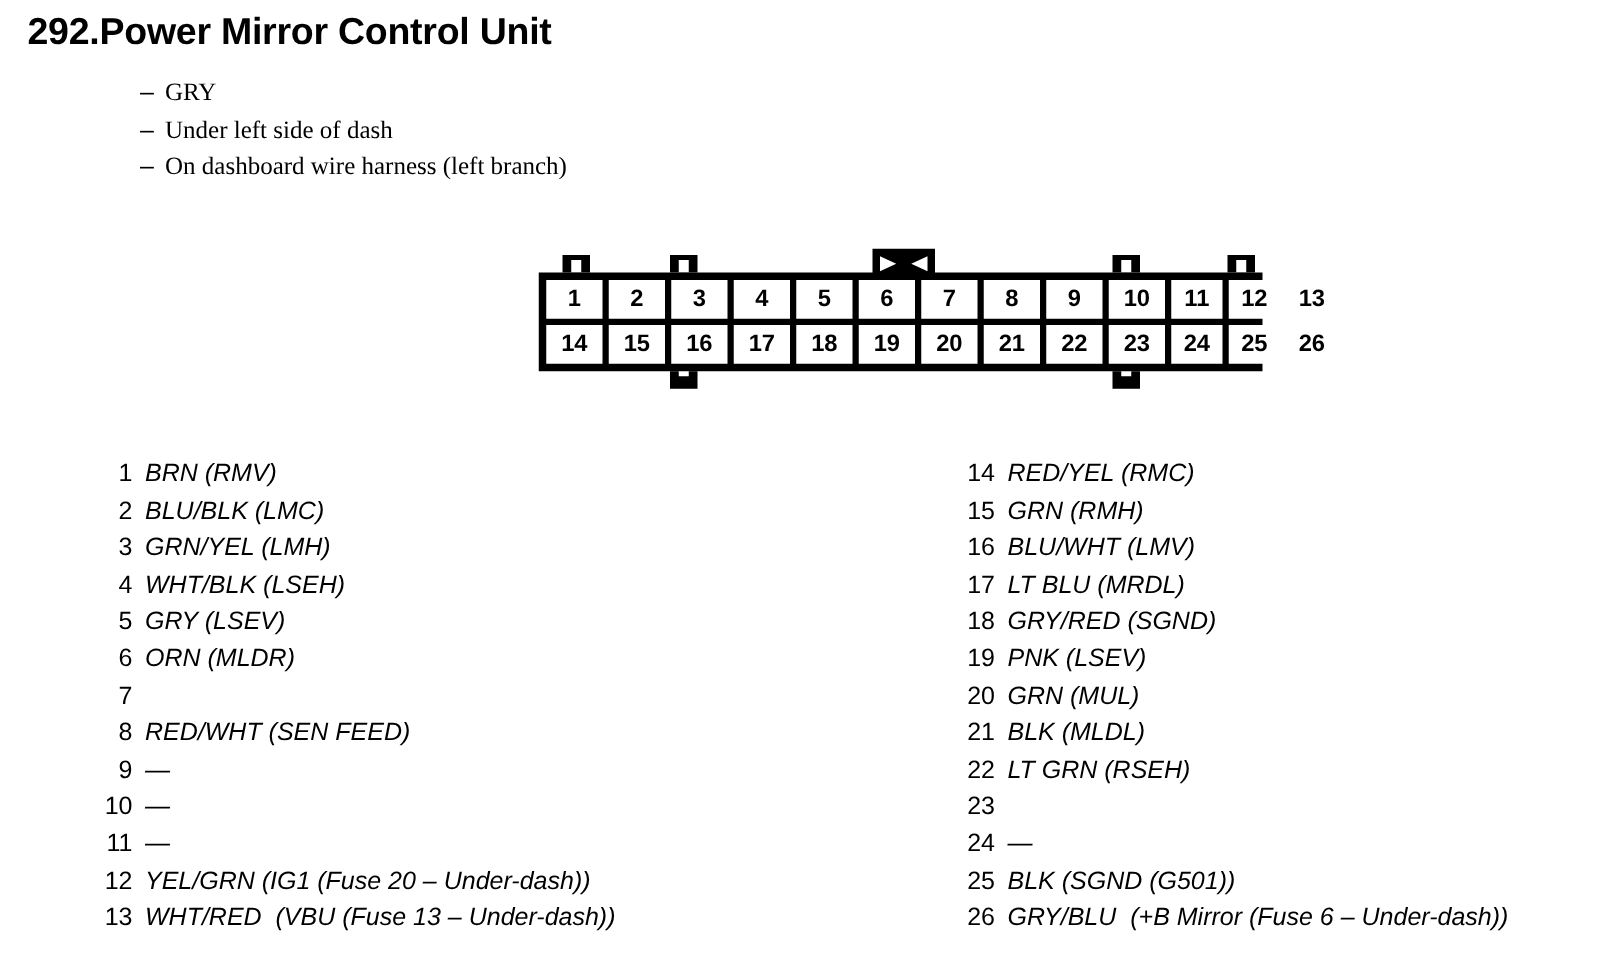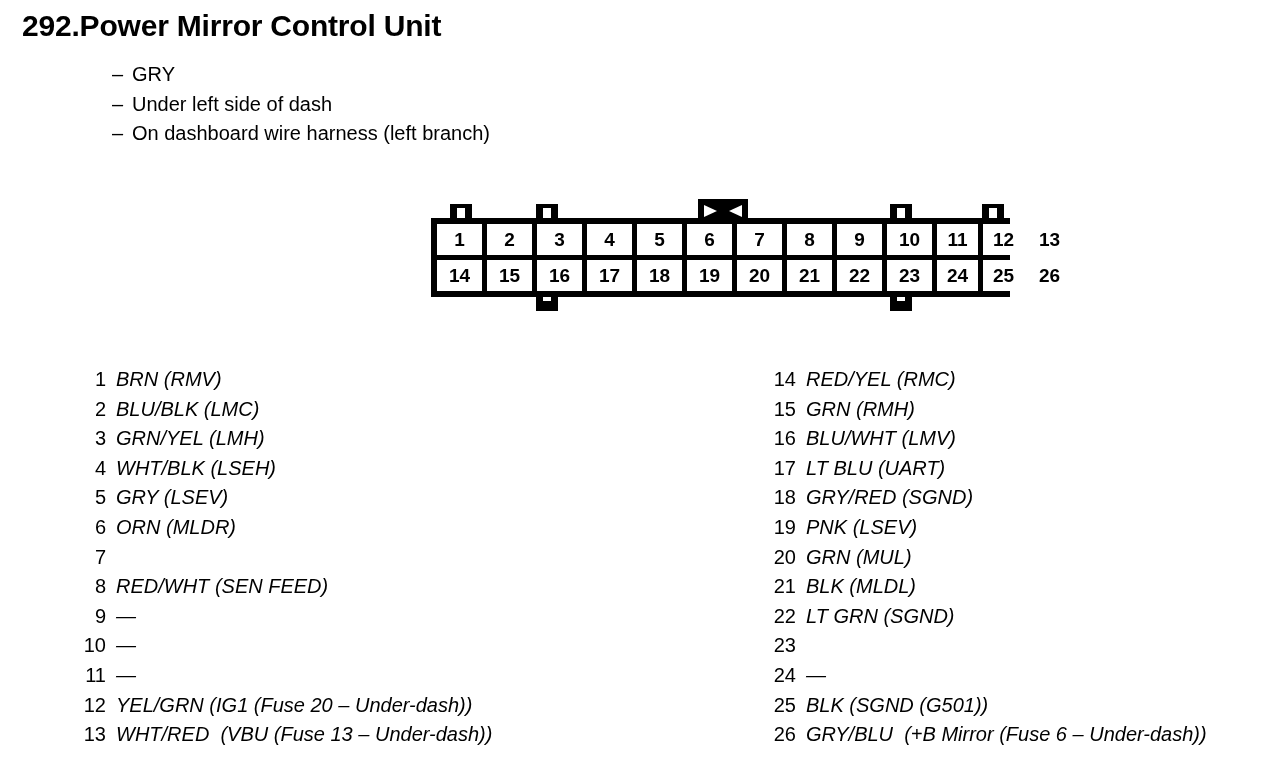--- a/index.html
+++ b/index.html
@@ -44,20 +44,21 @@
     font-size: 20px;
     line-height: 29.5px;
     white-space: nowrap;
   }
   .bullet-dash {
     width: 20px;
     flex: 0 0 20px;
   }
   .bullet-text {
     flex: 0 0 auto;
+    font-family: Liberation Serif, serif;
   }
 
   
   .connector {
     position: absolute;
     left: 431px;
     top: 197px;
     width: 580px;
     height: 120px;
   }
@@ -317,41 +318,41 @@
     <div class="pin-line">
       <span class="pin-no">15</span>
       <span class="pin-desc">GRN (RMH)</span>
     </div>
     <div class="pin-line">
       <span class="pin-no">16</span>
       <span class="pin-desc">BLU/WHT (LMV)</span>
     </div>
     <div class="pin-line">
       <span class="pin-no">17</span>
-      <span class="pin-desc">LT BLU (UART)</span>
+      <span class="pin-desc">LT BLU (MRDL)</span>
     </div>
     <div class="pin-line">
       <span class="pin-no">18</span>
       <span class="pin-desc">GRY/RED (SGND)</span>
     </div>
     <div class="pin-line">
       <span class="pin-no">19</span>
       <span class="pin-desc">PNK (LSEV)</span>
     </div>
     <div class="pin-line">
       <span class="pin-no">20</span>
       <span class="pin-desc">GRN (MUL)</span>
     </div>
     <div class="pin-line">
       <span class="pin-no">21</span>
       <span class="pin-desc">BLK (MLDL)</span>
     </div>
     <div class="pin-line">
       <span class="pin-no">22</span>
-      <span class="pin-desc">LT GRN (SGND)</span>
+      <span class="pin-desc">LT GRN (RSEH)</span>
     </div>
     <div class="pin-line">
       <span class="pin-no">23</span>
     </div>
     <div class="pin-line">
       <span class="pin-no">24</span>
       <span class="pin-desc">—</span>
     </div>
     <div class="pin-line">
       <span class="pin-no">25</span>

